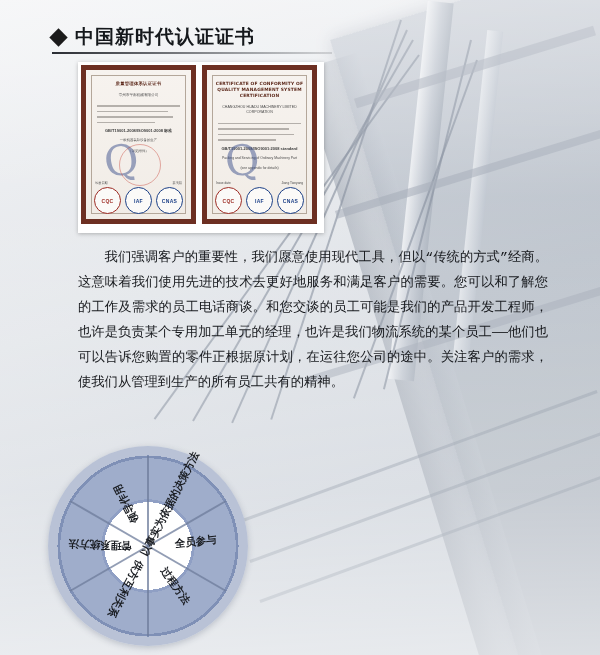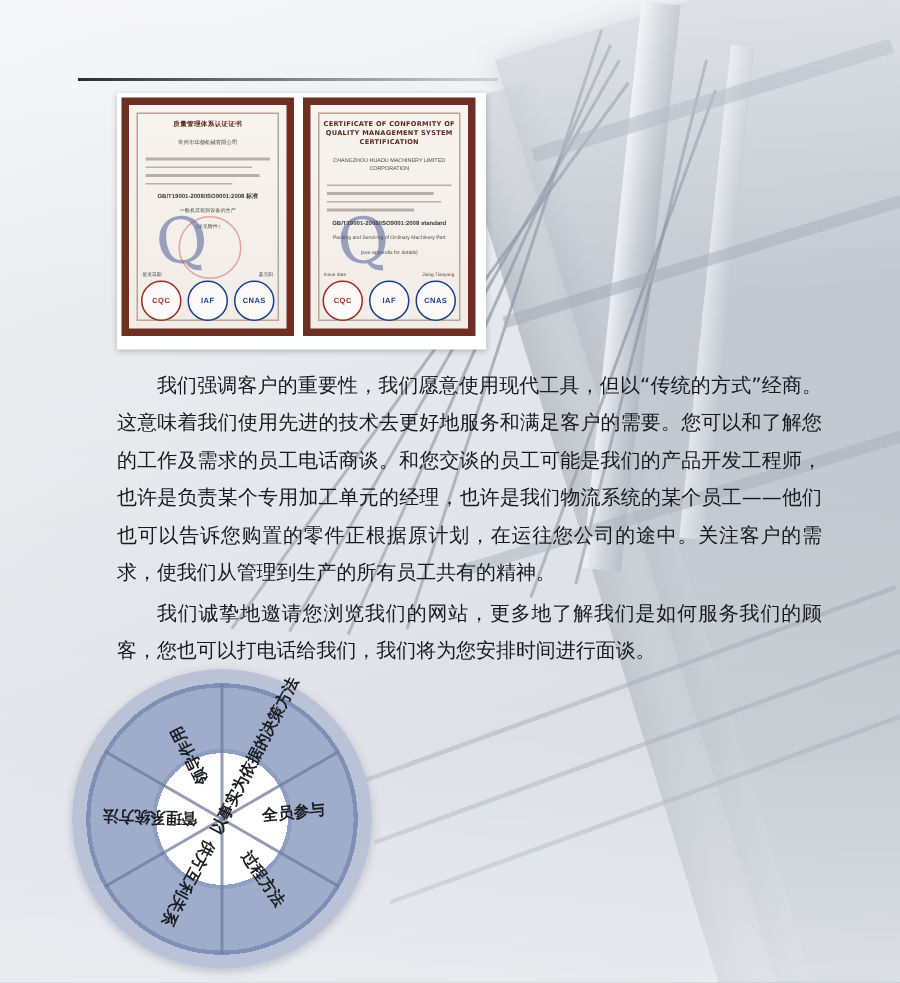--- a/index.html
+++ b/index.html
@@ -270,20 +270,21 @@
     width: 470px;
     font-family: "DejaVu Sans", sans-serif;
     font-size: 13.3px;
     line-height: 25px;
     color: #17191d;
     text-align: justify;
   }
   .body-text p {
     margin: 0 0 2px 0;
     text-indent: 2em;
+    font-family: Liberation Mono, monospace;
   }
 
   
   .wheel-wrap {
     position: absolute;
     left: 48px;
     top: 446px;
     width: 200px;
     height: 200px;
   }
@@ -376,20 +377,24 @@
     <div class="beam" style="left:330px; top:170px; width:280px; height:8px; transform:rotate(-17deg);"></div>
     <div class="beam" style="left:300px; top:330px; width:320px; height:8px; transform:rotate(-17deg);"></div>
 
     <div class="rail" style="left:240px; top:520px; width:380px; transform:rotate(-20deg);"></div>
     <div class="rail" style="left:250px; top:560px; width:380px; transform:rotate(-20deg);"></div>
     <div class="rail" style="left:260px; top:600px; width:380px; transform:rotate(-20deg);"></div>
 
     <div class="haze"></div>
   </div>
 
+  <div class="heading">
+    <div class="diamond"></div>
+    <div class="heading-text">中国新时代认证证书</div>
+  </div>
   <div class="heading-rule"></div>
 
   <div class="certs">
 
     <div class="cert">
       <div class="inner"></div>
       <div class="cert-title">质量管理体系认证证书</div>
       <div class="cert-sub">常州市华都机械有限公司</div>
       <div class="cert-lines">
           <i></i>
@@ -435,21 +440,20 @@
         <div class="logo red">CQC</div>
         <div class="logo">IAF</div>
         <div class="logo">CNAS</div>
       </div>
     </div>
 
   </div>
 
   <div class="body-text">
     <p>我们强调客户的重要性，我们愿意使用现代工具，但以“传统的方式”经商。这意味着我们使用先进的技术去更好地服务和满足客户的需要。您可以和了解您的工作及需求的员工电话商谈。和您交谈的员工可能是我们的产品开发工程师，也许是负责某个专用加工单元的经理，也许是我们物流系统的某个员工——他们也可以告诉您购置的零件正根据原计划，在运往您公司的途中。关注客户的需求，使我们从管理到生产的所有员工共有的精神。</p>
-    <p>我们诚挚地邀请您浏览我们的网站，更多地了解我们是如何服务我们的顾客，您也可以打电话给我们，我们将为您安排时间进行面谈。</p>
   </div>
 
   <div class="wheel-wrap">
     <div class="wheel"></div>
 
     <div class="spoke" style="transform:rotate(0deg);"></div>
     <div class="spoke" style="transform:rotate(60deg);"></div>
     <div class="spoke" style="transform:rotate(120deg);"></div>
     <div class="spoke" style="transform:rotate(180deg);"></div>
     <div class="spoke" style="transform:rotate(240deg);"></div>

